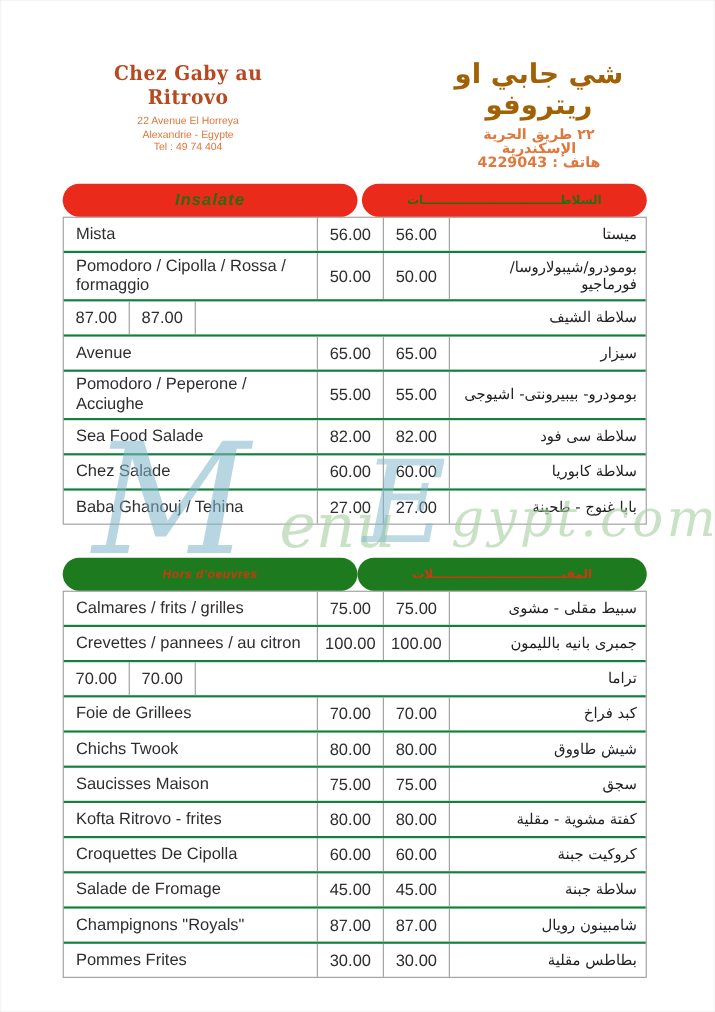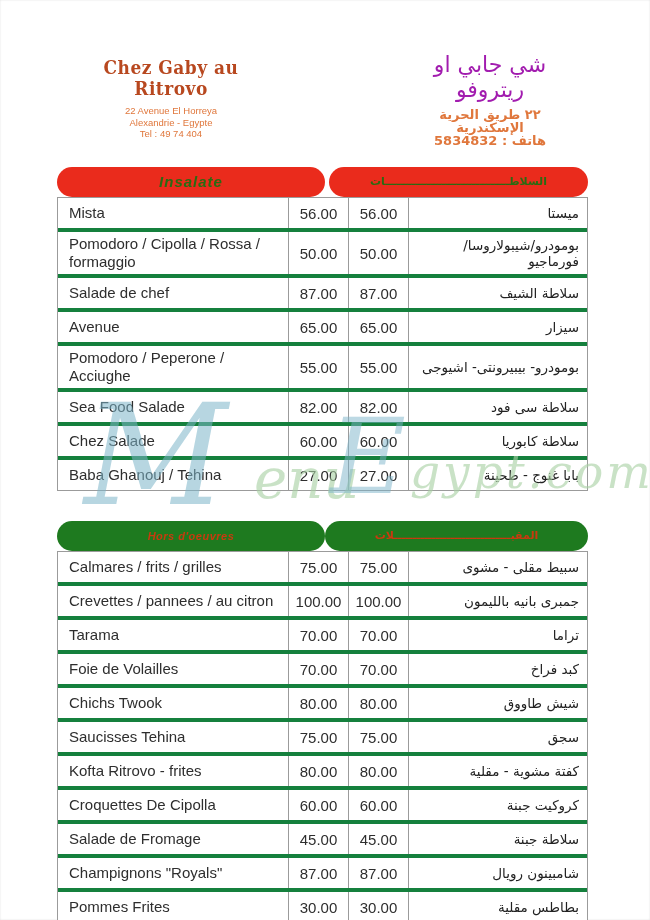--- a/index.html
+++ b/index.html
@@ -7,35 +7,35 @@
   .page{position:absolute;left:0;top:0;width:650px;height:920px;background:#ffffff;overflow:hidden;
         box-shadow:inset 0 0 2px #dcdcdc;}
 
   
   .hdr-left{position:absolute;left:86px;top:58px;width:170px;text-align:center;}
   .logo{font-family:"DejaVu Serif",serif;font-weight:700;font-size:17px;color:#b8481f;
         transform:scaleY(1.08);letter-spacing:0.5px;}
   .addr{margin-top:7px;font-size:9.5px;line-height:11.5px;color:#e0773c;}
   .hdr-right{position:absolute;left:400px;top:52px;width:180px;text-align:center;direction:rtl;
         font-family:"DejaVu Sans",sans-serif;}
-  .name-ar{font-size:22px;font-weight:400;color:#a21caf;}
+  .name-ar{font-size:25px;font-weight:700;color:#a16207;}
   .addr-ar{margin-top:6px;font-size:13px;line-height:13px;color:#e0773c;font-weight:700;}
 
   
   .menu-table{position:absolute;left:57px;top:167px;width:531px;}
   .section-bar{display:flex;height:30px;}
   .bar-cell{height:30px;line-height:30px;overflow:hidden;border-radius:15px;}
   .bar-left{width:268px;text-align:center;font-weight:700;font-style:italic;font-size:15px;letter-spacing:1px;}
   .section-bar.split .bar-left{margin-right:4px;}
   .section-bar.s2 .bar-left{font-size:11px;letter-spacing:0.5px;}
   .bar-right{flex:1;text-align:center;direction:rtl;font-family:"DejaVu Sans",sans-serif;
         font-size:11px;font-weight:700;white-space:nowrap;}
   .rows{border:1px solid #9b9b9b;background:#fff;}
   .menu-row{display:flex;align-items:stretch;}
-  .menu-row + .menu-row{border-top:4px solid #15803d;}
+  .menu-row + .menu-row{border-top:2px solid #15803d;}
   .cell{display:flex;align-items:center;padding:3px 8px;box-sizing:border-box;min-height:30px;
         font-size:15px;color:#2e2e2e;}
   .c-name{width:231px;border-right:1px solid #9b9b9b;line-height:18px;padding-left:11px;}
   .c-price{width:60px;justify-content:center;border-right:1px solid #9b9b9b;}
   .c-ar{flex:1;justify-content:flex-start;direction:rtl;font-family:"DejaVu Sans",sans-serif;
         font-size:13.5px;color:#222;}
   .gap{height:30px;}
 
   
   .watermark{position:absolute;left:0;top:0;width:650px;height:920px;pointer-events:none;
@@ -58,21 +58,21 @@
       <div>Alexandrie - Egypte</div>
       <div>Tel : 49 74 404</div>
     </div>
   </div>
 
   <div class="hdr-right">
     <div class="name-ar">شي جابي او ريتروفو</div>
     <div class="addr-ar">
       <div>٢٢ طريق الحرية</div>
       <div>الإسكندرية</div>
-      <div>هاتف : 5834832</div>
+      <div>هاتف : 4229043</div>
     </div>
   </div>
 
   <div class="menu-table">
       <div class="section-bar split">
         <div class="bar-cell bar-left" style="background: rgb(234, 43, 28); color: rgb(42, 107, 18);">Insalate</div>
         <div class="bar-cell bar-right" style="background: rgb(234, 43, 28); color: rgb(42, 107, 18);">السلاطـــــــــــــــــــــــــــــــــات</div>
       </div>
       <div class="rows">
         <div class="menu-row">
@@ -81,21 +81,20 @@
           <div class="cell c-price">56.00</div>
           <div class="cell c-ar">ميستا</div>
         </div>
         <div class="menu-row">
           <div class="cell c-name">Pomodoro / Cipolla / Rossa / formaggio</div>
           <div class="cell c-price">50.00</div>
           <div class="cell c-price">50.00</div>
           <div class="cell c-ar">بومودرو/شيبولاروسا/ فورماجيو</div>
         </div>
         <div class="menu-row">
-          <div class="cell c-name">Salade de chef</div>
           <div class="cell c-price">87.00</div>
           <div class="cell c-price">87.00</div>
           <div class="cell c-ar">سلاطة الشيف</div>
         </div>
         <div class="menu-row">
           <div class="cell c-name">Avenue</div>
           <div class="cell c-price">65.00</div>
           <div class="cell c-price">65.00</div>
           <div class="cell c-ar">سيزار</div>
         </div>
@@ -136,39 +135,38 @@
           <div class="cell c-price">75.00</div>
           <div class="cell c-ar">سبيط مقلى - مشوى</div>
         </div>
         <div class="menu-row">
           <div class="cell c-name">Crevettes / pannees / au citron</div>
           <div class="cell c-price">100.00</div>
           <div class="cell c-price">100.00</div>
           <div class="cell c-ar">جمبرى بانيه بالليمون</div>
         </div>
         <div class="menu-row">
-          <div class="cell c-name">Tarama</div>
           <div class="cell c-price">70.00</div>
           <div class="cell c-price">70.00</div>
           <div class="cell c-ar">تراما</div>
         </div>
         <div class="menu-row">
-          <div class="cell c-name">Foie de Volailles</div>
+          <div class="cell c-name">Foie de Grillees</div>
           <div class="cell c-price">70.00</div>
           <div class="cell c-price">70.00</div>
           <div class="cell c-ar">كبد فراخ</div>
         </div>
         <div class="menu-row">
           <div class="cell c-name">Chichs Twook</div>
           <div class="cell c-price">80.00</div>
           <div class="cell c-price">80.00</div>
           <div class="cell c-ar">شيش طاووق</div>
         </div>
         <div class="menu-row">
-          <div class="cell c-name">Saucisses Tehina</div>
+          <div class="cell c-name">Saucisses Maison</div>
           <div class="cell c-price">75.00</div>
           <div class="cell c-price">75.00</div>
           <div class="cell c-ar">سجق</div>
         </div>
         <div class="menu-row">
           <div class="cell c-name">Kofta Ritrovo - frites</div>
           <div class="cell c-price">80.00</div>
           <div class="cell c-price">80.00</div>
           <div class="cell c-ar">كفتة مشوية - مقلية</div>
         </div>

